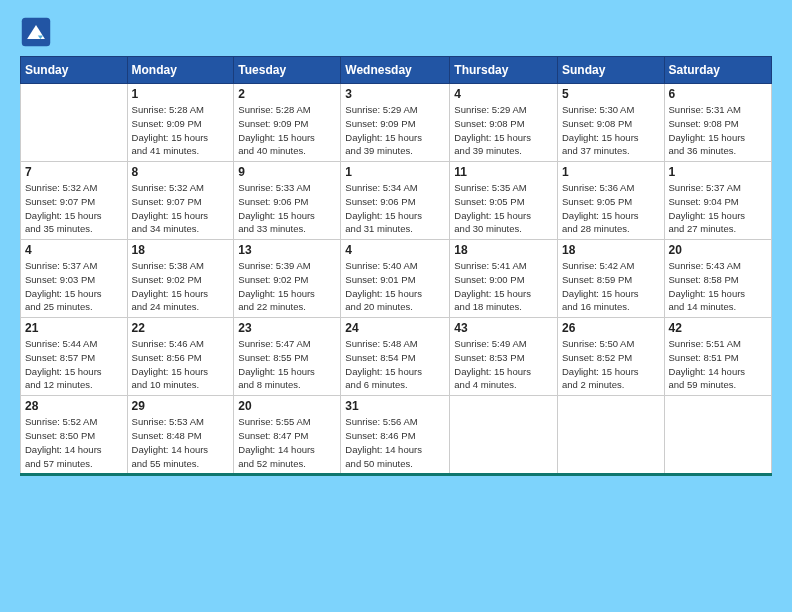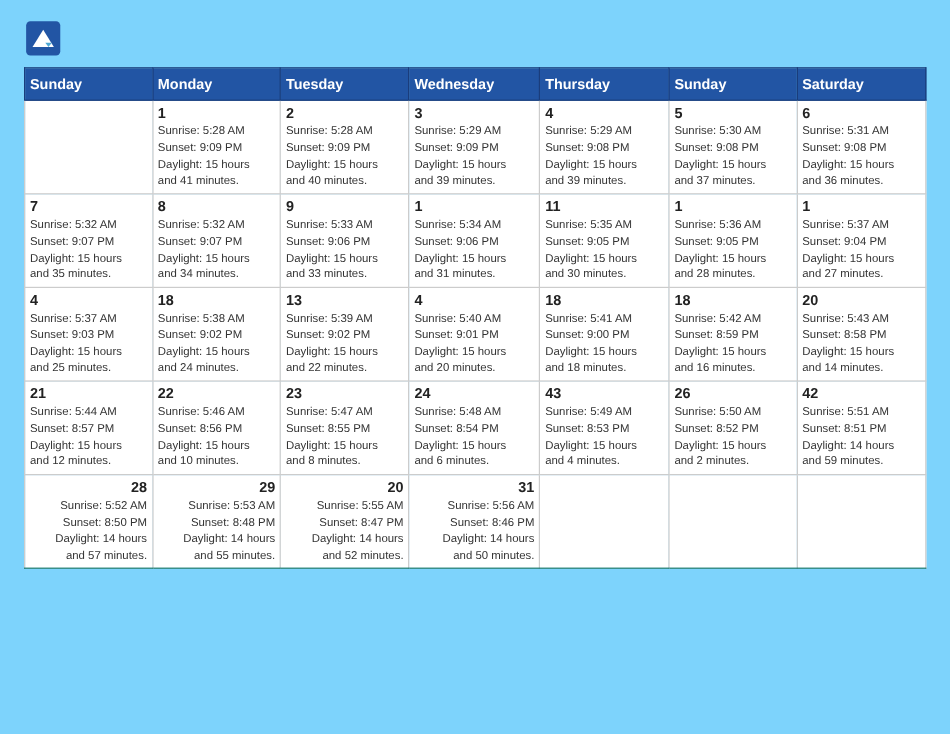--- a/index.html
+++ b/index.html
@@ -72,22 +72,21 @@
       border: 1px solid #ccc;
       vertical-align: top;
       padding: 3px 4px;
       width: 113px;
       min-height: 80px;
       font-size: 10px;
       color: #222;
       background: #fff;
     }
     .calendar tr:last-child td {
-      border-bottom: 1px solid #0f766e;
-      text-align: right;
+      border-bottom: 3px solid #0f766e;
     }
     .day-num {
       font-size: 12px;
       font-weight: bold;
       color: #222;
       display: block;
       margin-bottom: 2px;
     }
     .day-info {
       font-size: 9.5px;

